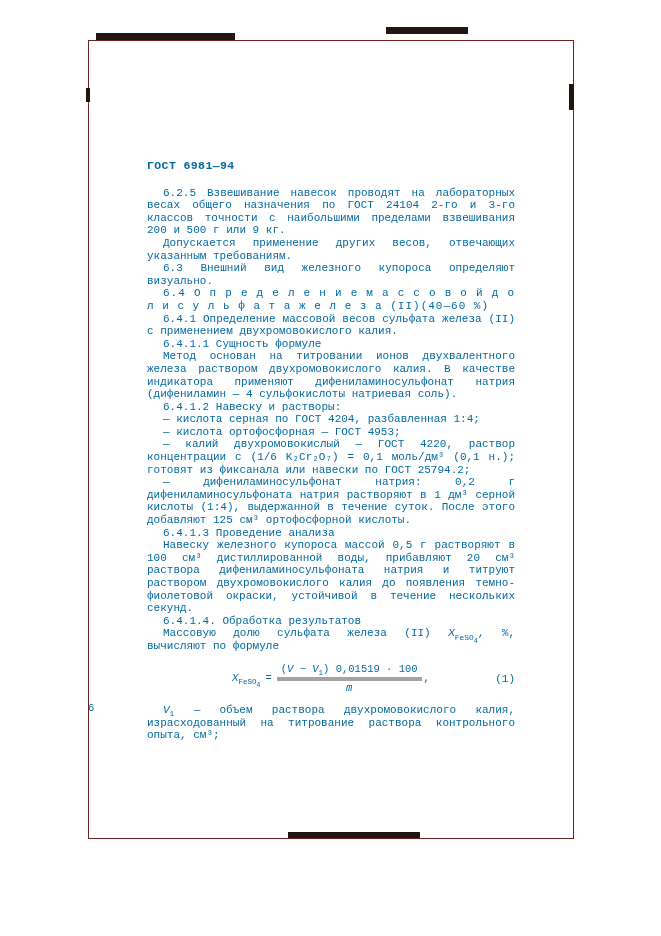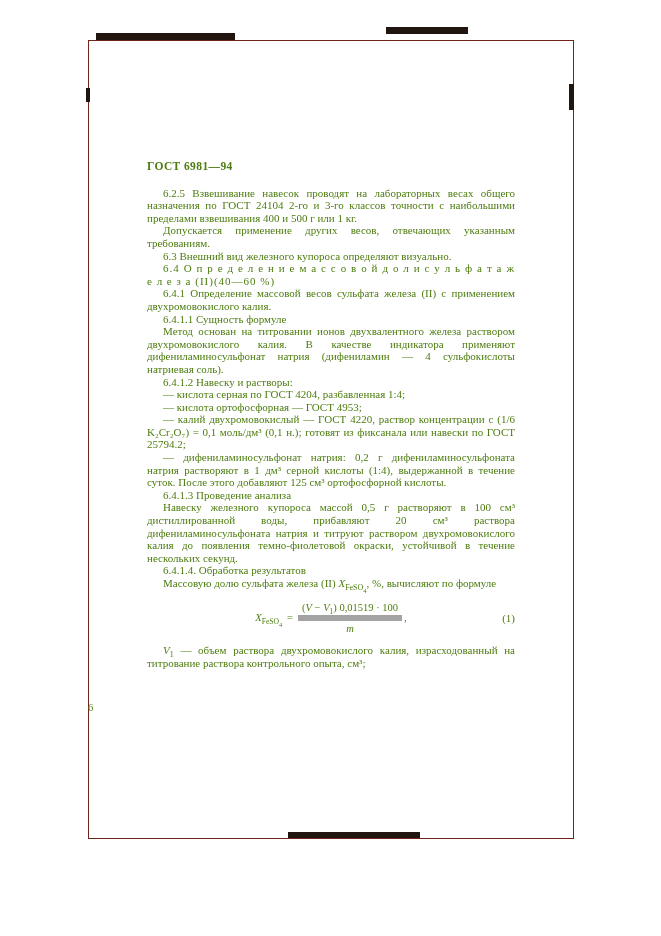--- a/index.html
+++ b/index.html
@@ -5,22 +5,22 @@
   html, body { margin: 0; padding: 0; }
   body {
     width: 661px; height: 936px;
     background: #ffffff;
     overflow: hidden;
   }
   .page {
     position: relative;
     width: 661px; height: 848px;
     background: #ffffff;
-    font-family: Liberation Serif, serif;
-    color: #4d7c0f;
+    font-family: Liberation Mono, monospace;
+    color: #0369a1;
   }
   
   .scan-frame {
     position: absolute;
     left: 88px; top: 40px;
     width: 484px; height: 797px;
     border: 1px solid #6e231b;
     pointer-events: none;
   }
   .scan-mark { position: absolute; background: #20150f; }
@@ -58,21 +58,21 @@
     margin: 10px 0 9px 0;
   }
   .formula-expression {
     display: inline-flex;
     align-items: center;
     gap: 5px;
     font-size: 10.5px;
     line-height: 1.25;
   }
   .frac { display: inline-flex; flex-direction: column; align-items: center; }
-  .frac-num { padding: 0 4px 1px 4px; border-bottom: 6px solid #a3a3a3; white-space: nowrap; }
+  .frac-num { padding: 0 4px 1px 4px; border-bottom: 4px solid #a3a3a3; white-space: nowrap; }
   .frac-den { padding-top: 1px; }
   .f-comma { margin-left: -3px; }
   .f-number {
     position: absolute;
     right: 0; top: 50%;
     transform: translateY(-50%);
     font-size: 11px;
   }
   .page-number {
     position: absolute;
@@ -90,21 +90,21 @@
   <div class="scan-mark m2"></div>
   <div class="scan-mark m3"></div>
   <div class="scan-mark m4"></div>
   <div class="scan-mark m5"></div>
 
   <div class="content">
 
     <div class="doc-header">ГОСТ 6981—94</div>
 
     <div>
-        <div class="para">6.2.5 Взвешивание навесок проводят на лабораторных весах общего назначения по ГОСТ 24104 2-го и 3-го классов точности с наибольшими пределами взвешивания 400 и 500 г или 1 кг.</div>
+        <div class="para">6.2.5 Взвешивание навесок проводят на лабораторных весах общего назначения по ГОСТ 24104 2-го и 3-го классов точности с наибольшими пределами взвешивания 200 и 500 г или 9 кг.</div>
         <div class="para">Допускается применение других весов, отвечающих указанным требованиям.</div>
         <div class="para">6.3 Внешний вид железного купороса определяют визуально.</div>
         <div class="para heading-spaced">6.4 О п р е д е л е н и е  м а с с о в о й  д о л и  с у л ь ф а т а  ж е л е з а (II)(40—60 %)</div>
         <div class="para">6.4.1 Определение массовой весов сульфата железа (II) с применением двухромовокислого калия.</div>
         <div class="para">6.4.1.1 Сущность формуле</div>
         <div class="para">Метод основан на титровании ионов двухвалентного железа раствором двухромовокислого калия. В качестве индикатора применяют дифениламиносульфонат натрия (дифениламин — 4 сульфокислоты натриевая соль).</div>
         <div class="para">6.4.1.2 Навеску и растворы:</div>
         <div class="para">— кислота серная по ГОСТ 4204, разбавленная 1:4;</div>
         <div class="para">— кислота ортофосфорная — ГОСТ 4953;</div>
         <div class="para">— калий двухромовокислый — ГОСТ 4220, раствор концентрации с (1/6 K₂Cr₂O₇) = 0,1 моль/дм³ (0,1 н.); готовят из фиксанала или навески по ГОСТ 25794.2;</div>

